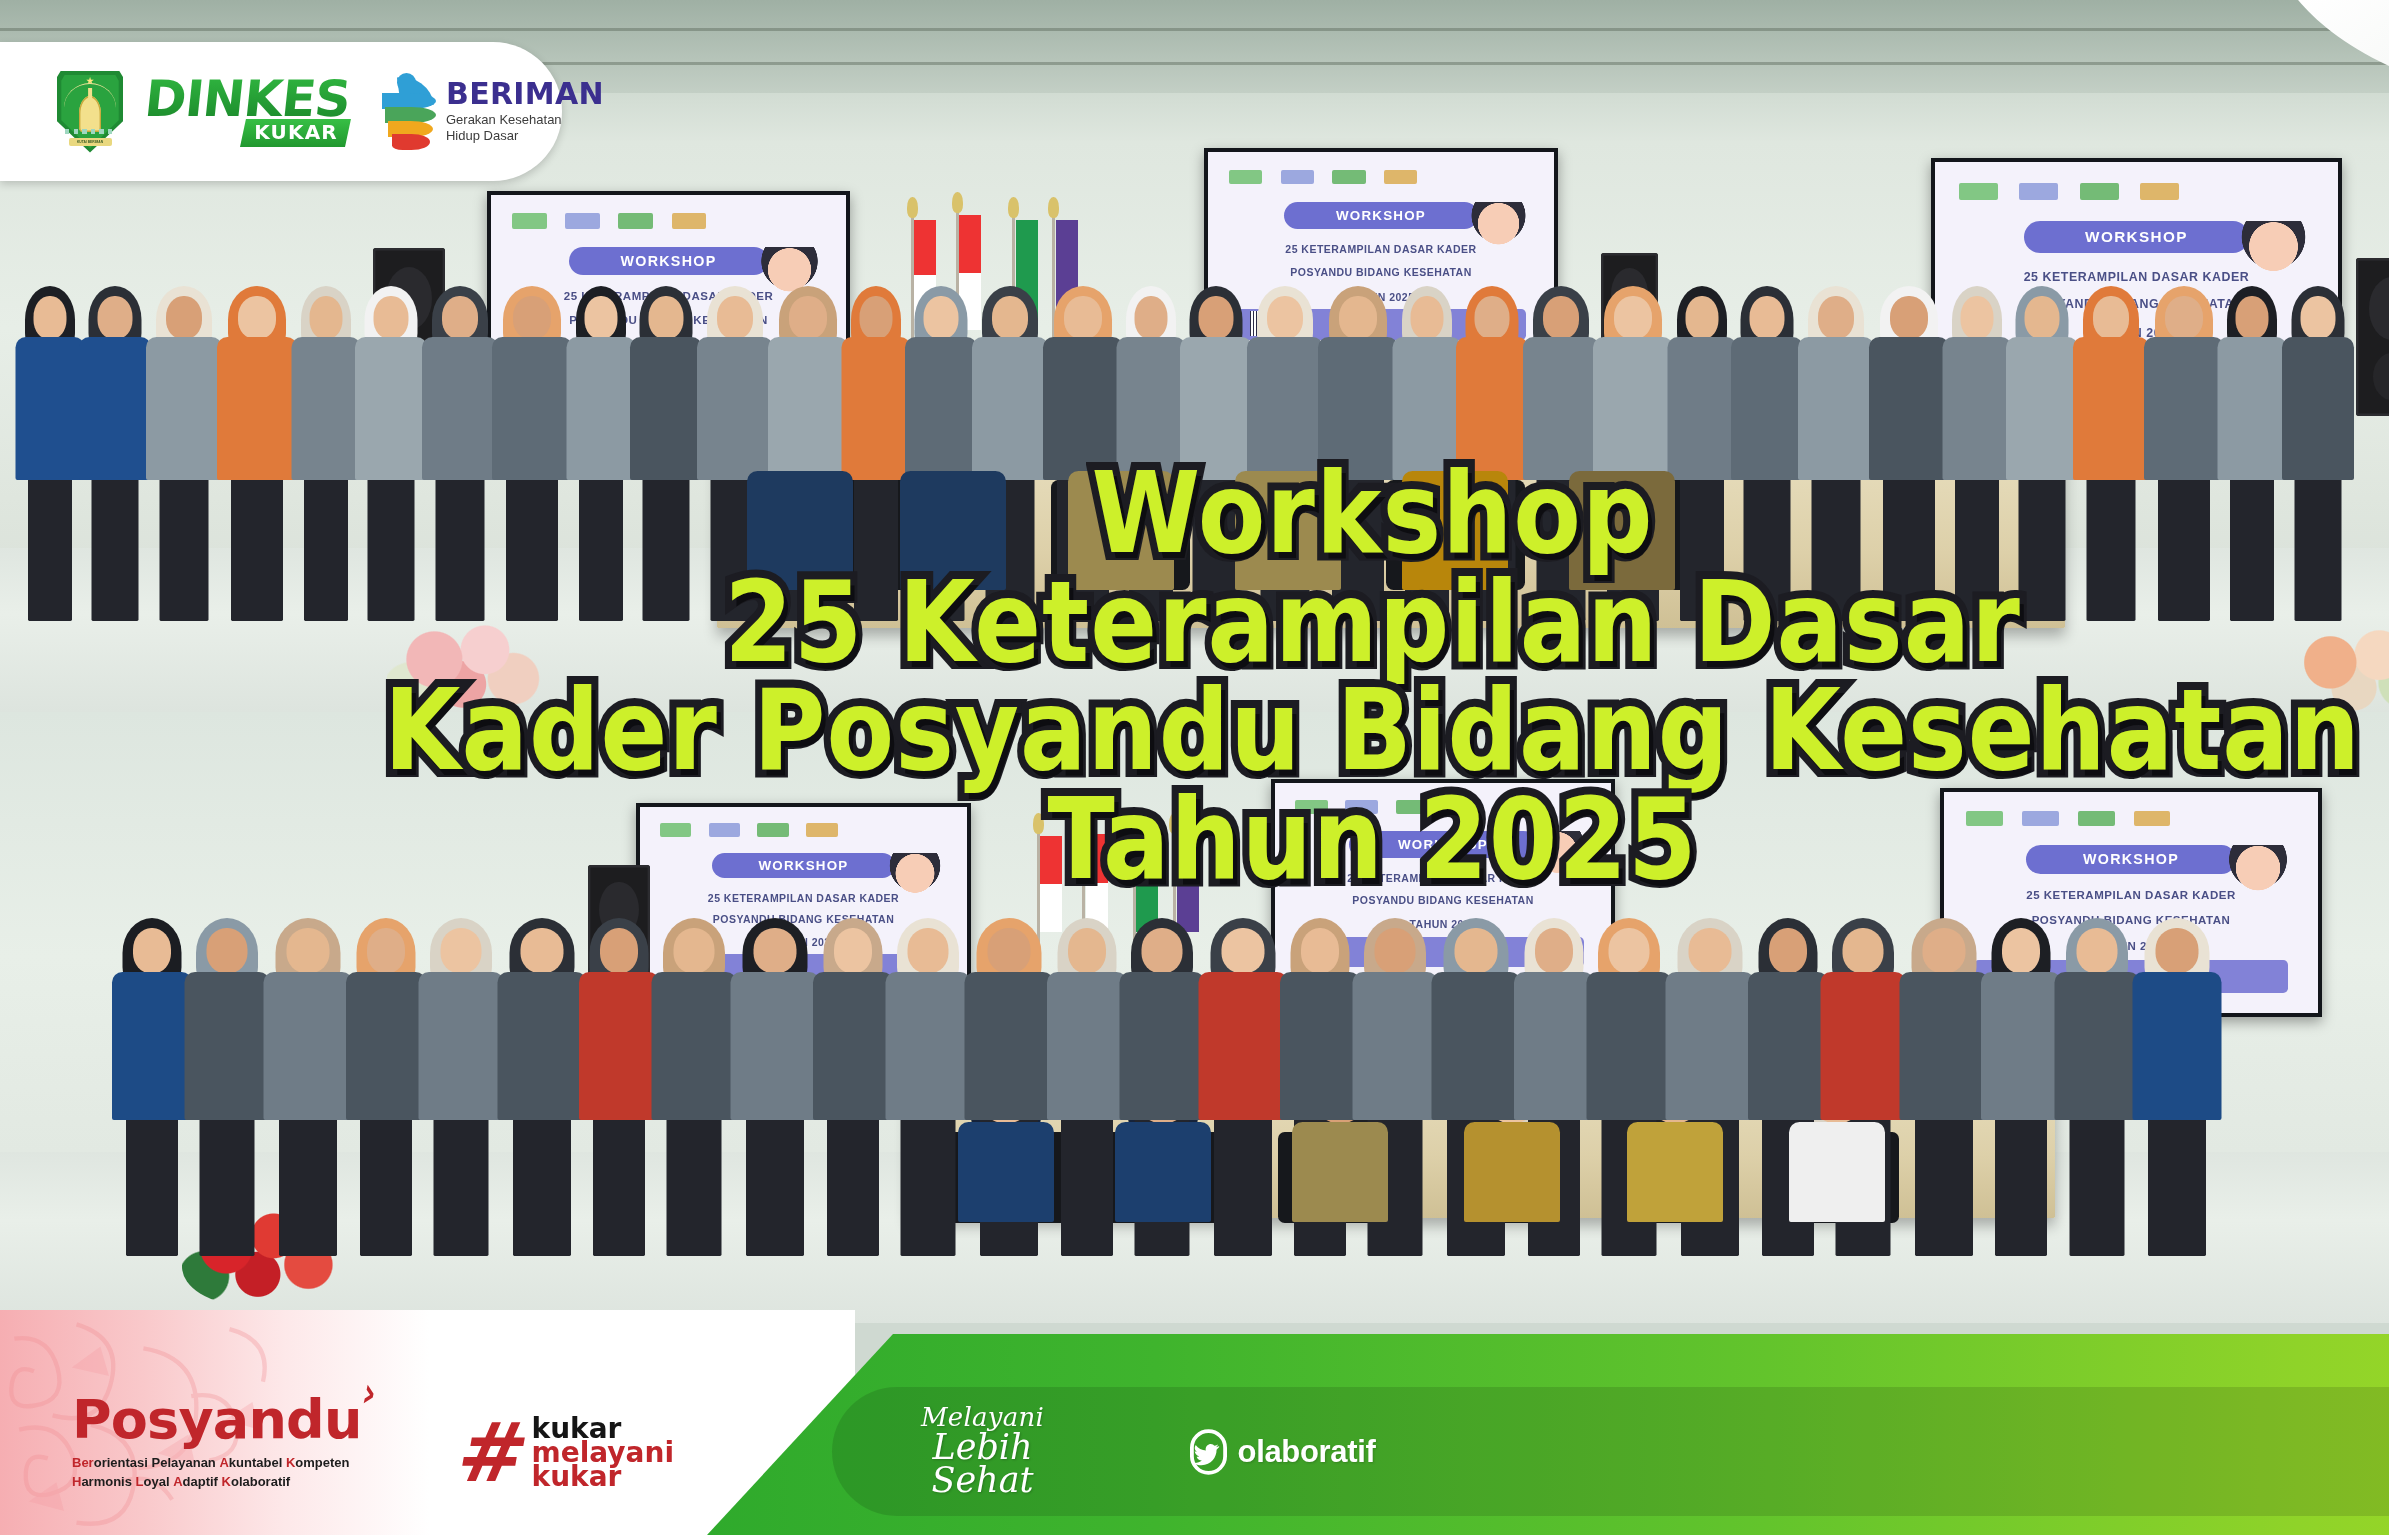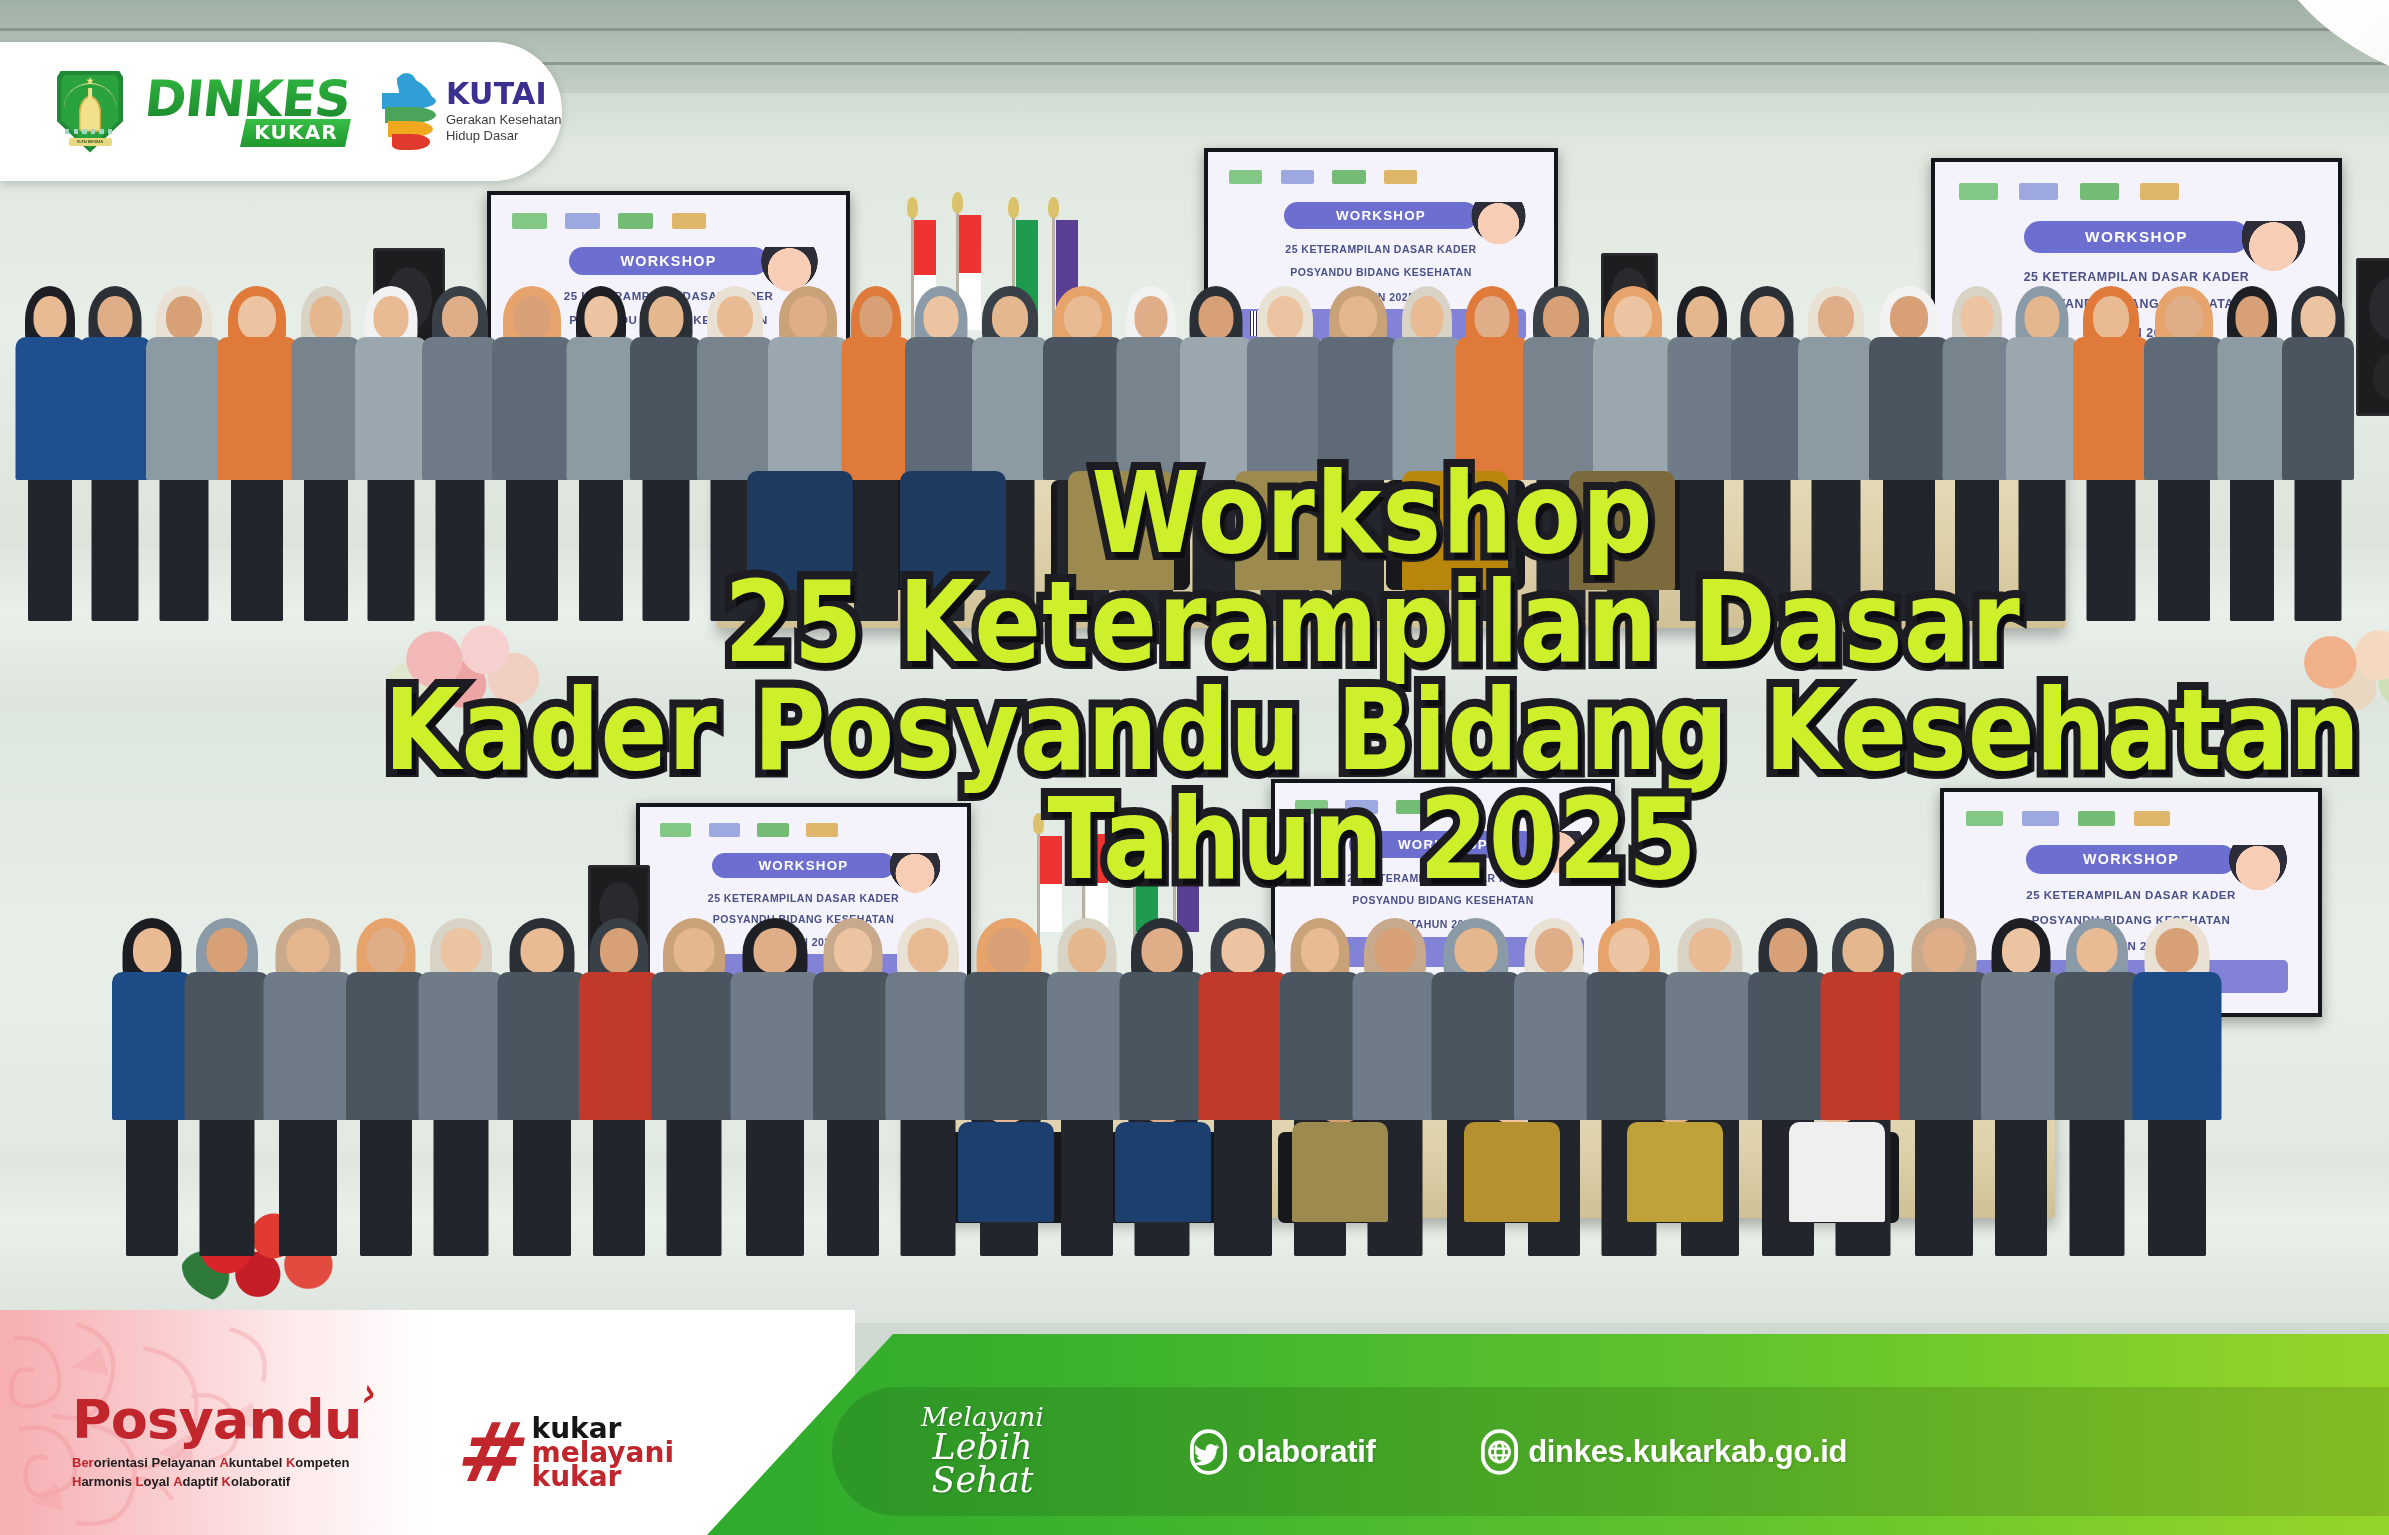--- a/index.html
+++ b/index.html
@@ -929,21 +929,21 @@
     <div id="germas">
       <div id="germas-mark">
         <span class="head"></span>
         <span class="arm"></span>
         <span class="blade" style="top:21px;background:#2f9fd6;"></span>
         <span class="blade" style="top:35px;left:2.9px;width:94%;background:#4aa55a;"></span>
         <span class="blade" style="top:49px;left:5.7px;width:84%;background:#f0a81e;"></span>
         <span class="blade" style="top:62px;left:9.6px;width:70%;background:#e03a2f;border-radius:0 70% 70% 40%;"></span>
       </div>
       <div id="germas-text">
-        <div class="g-title">KUTAI</div>
+        <div class="g-title">BERIMAN</div>
         <div class="g-sub">
           <div>Gerakan Kesehatan</div>
           <div>Hidup Dasar</div>
         </div>
       </div>
     </div>
   </div>
 
   <svg id="flag-ribbon" viewBox="0 0 1500 470" preserveAspectRatio="none">
     <defs>
@@ -1003,29 +1003,20 @@
 
 
       <div class="soc" style="margin-left:105px;">
         <svg class="soc-ico" viewBox="0 0 78 96">
           <rect x="4" y="4" width="70" height="88" rx="35" fill="none" stroke="#fff" stroke-width="8"></rect>
           <path d="M60,36 c-2,1 -4,2 -6,2 c2,-1 4,-3 5,-6 c-2,1 -4,2 -7,3 c-2,-2 -5,-4 -8,-4 c-6,0 -11,5 -11,11 c0,1 0,2 1,3 c-9,-1 -17,-5 -22,-12 c-1,2 -2,4 -2,6 c0,4 2,7 5,9 c-2,0 -4,-1 -5,-2 c0,5 4,10 9,11 c-1,1 -2,1 -3,1 c-1,0 -1,0 -2,0 c1,5 6,8 11,8 c-4,3 -9,5 -15,5 c-1,0 -2,0 -3,0 c5,3 11,5 17,5 c21,0 32,-17 32,-32 c0,0 0,-1 0,-1 c2,-2 4,-4 6,-6 z" fill="#fff"></path>
         </svg>
         <span class="lbl">olaboratif</span>
       </div>
 
-      <div class="soc" style="margin-left:105px;">
-        <svg class="soc-ico" viewBox="0 0 78 96">
-          <rect x="4" y="4" width="70" height="88" rx="35" fill="none" stroke="#fff" stroke-width="8"></rect>
-          <circle cx="39" cy="48" r="21" fill="none" stroke="#fff" stroke-width="6"></circle>
-          <ellipse cx="39" cy="48" rx="9" ry="21" fill="none" stroke="#fff" stroke-width="5"></ellipse>
-          <path d="M19,41 h40 M19,55 h40" stroke="#fff" stroke-width="5"></path>
-        </svg>
-        <span class="lbl">dinkes.kukarkab.go.id</span>
-      </div>
     </div>
 
     <div id="berakhlak">
       <div class="ba-word">
         <span>Posyandu</span>
         <span class="ba-tick">›</span>
       </div>
       <div class="ba-sub">
         <div><b>Ber</b><span>orientasi Pelayanan <b>A</b>kuntabel <b>K</b>ompeten</span></div>
         <div><b>H</b>armonis <b>L</b>oyal <b>A</b>daptif <b>K</b>olaboratif</div>

